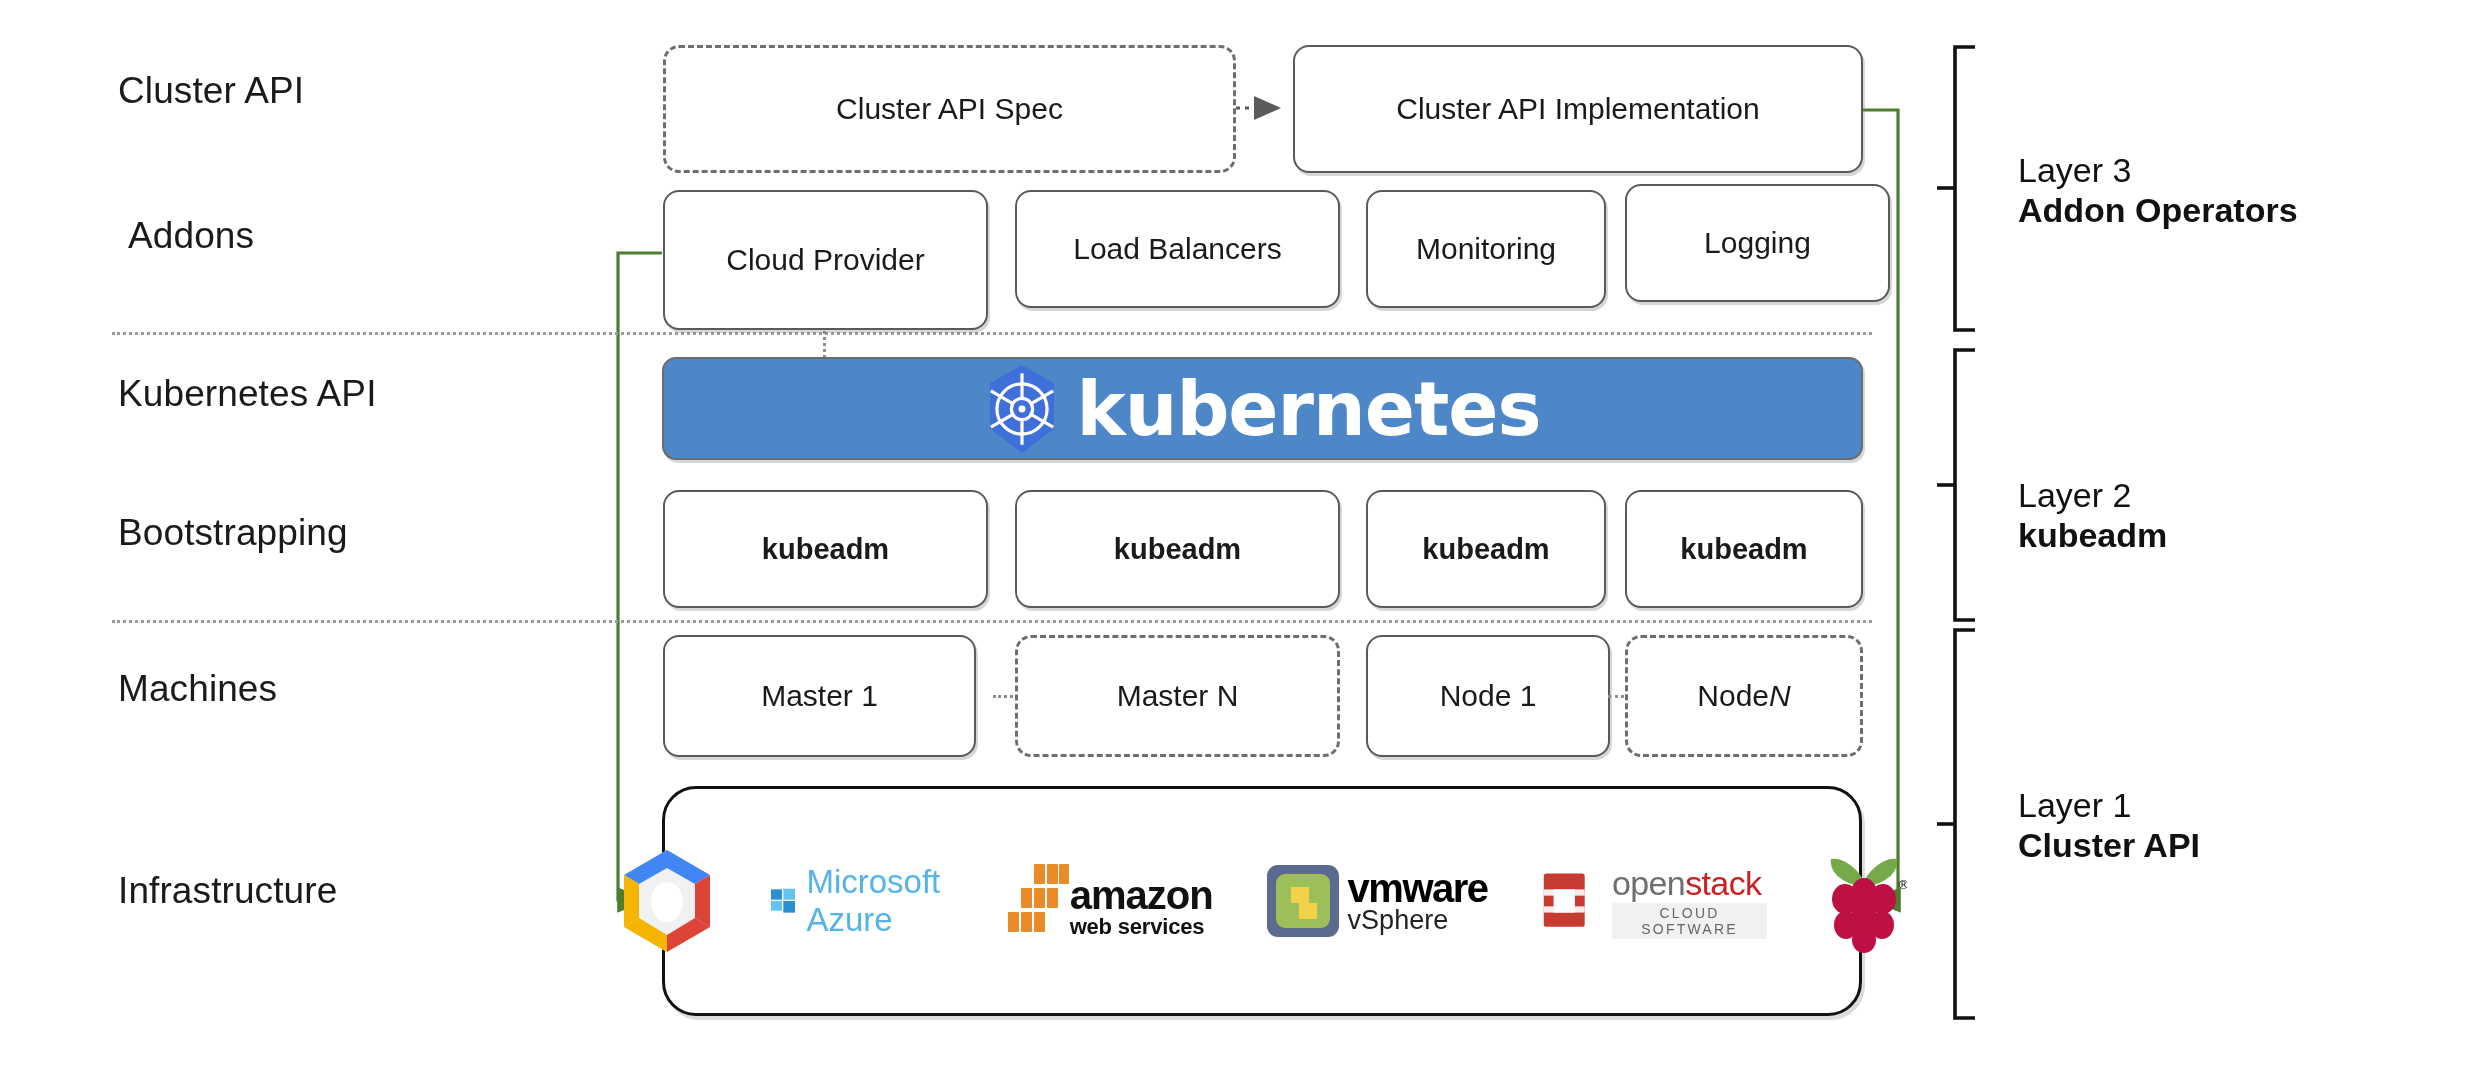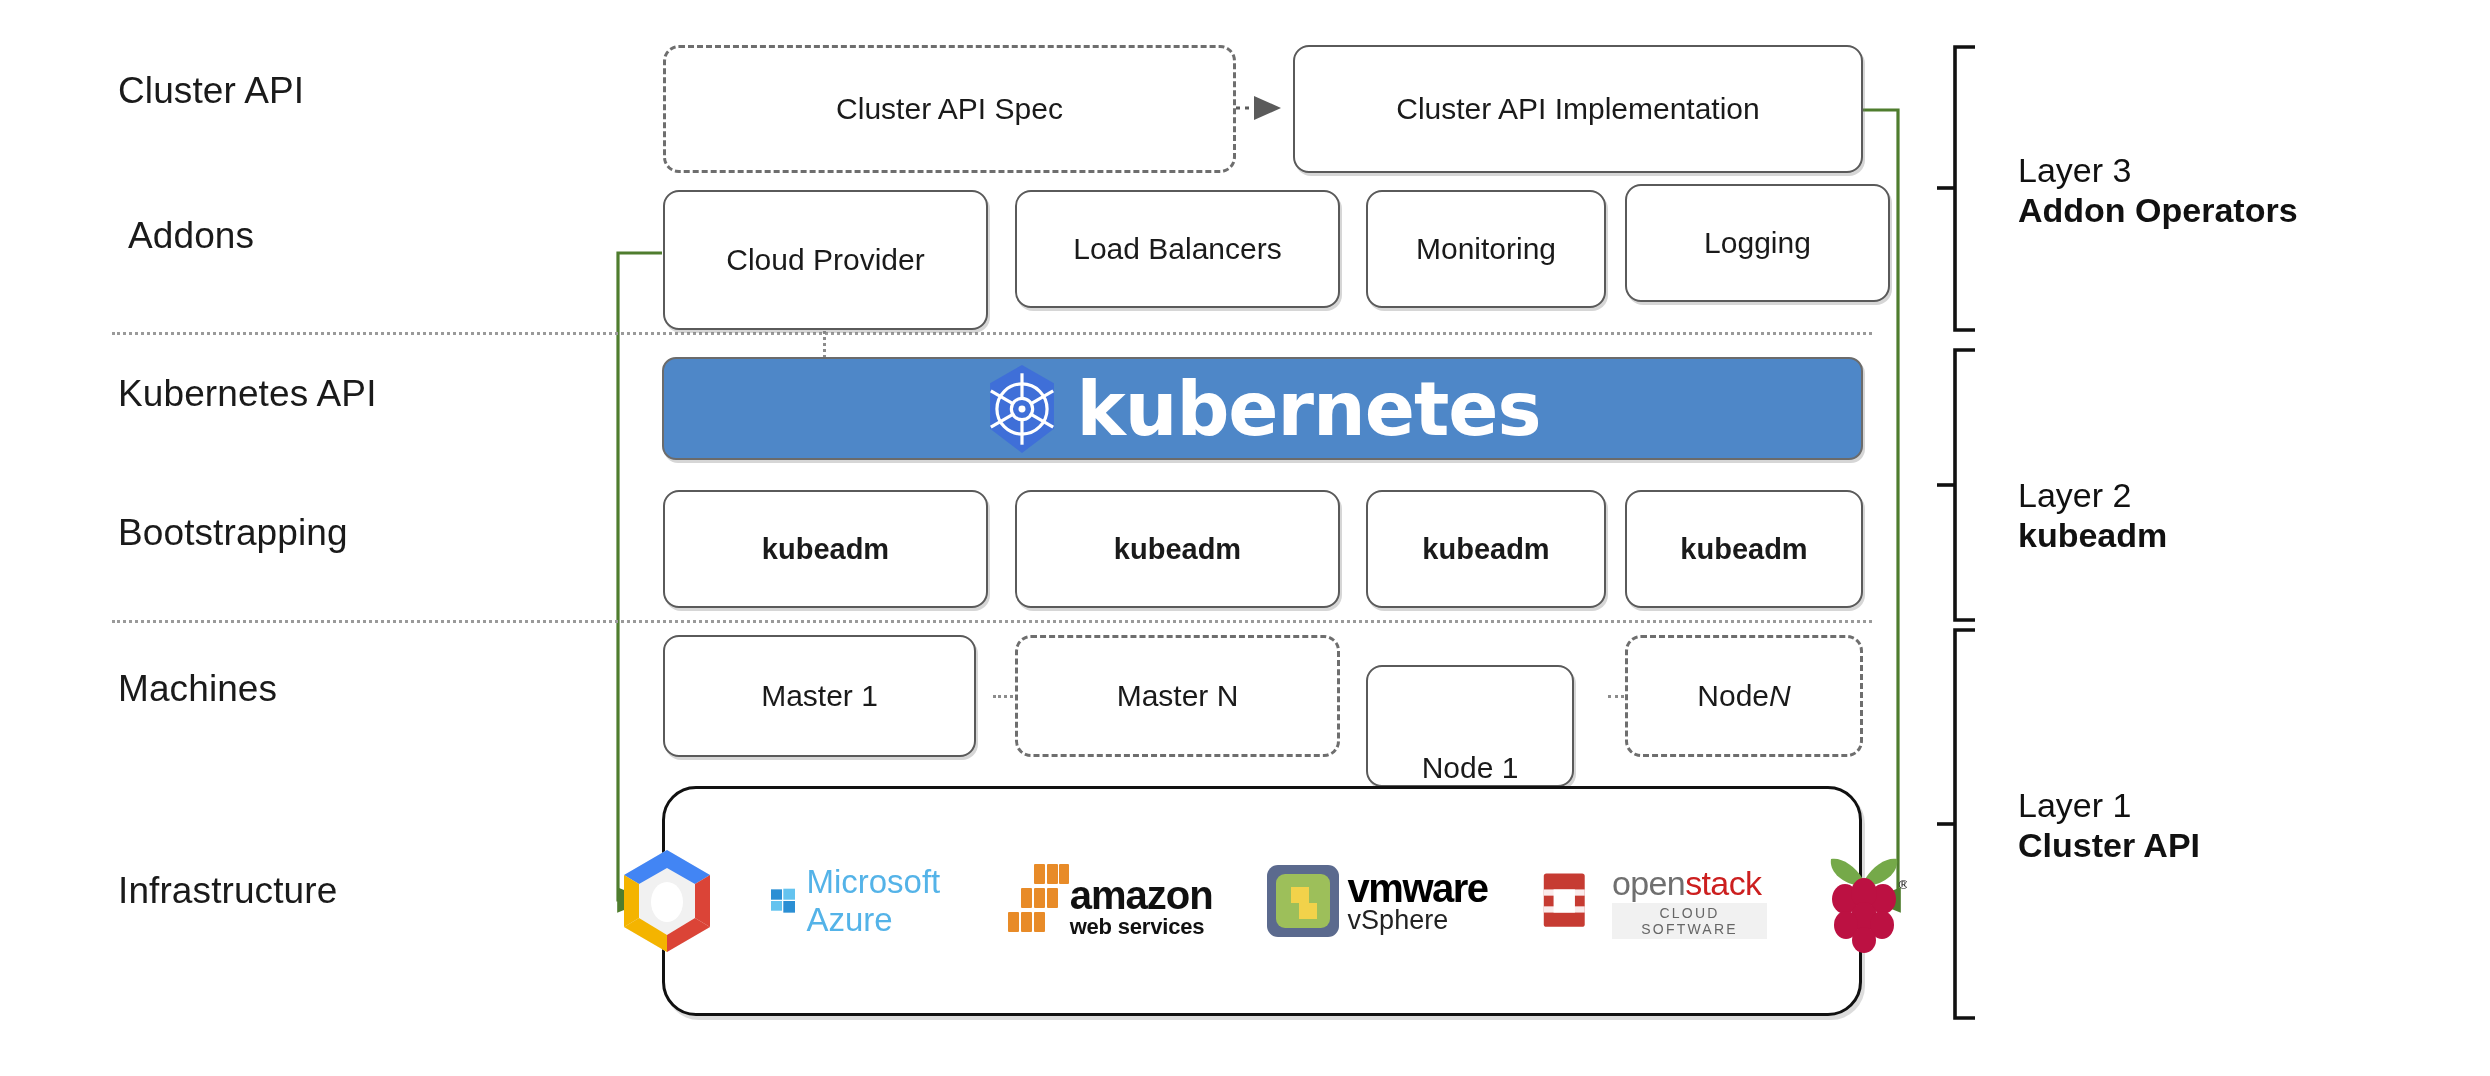--- a/index.html
+++ b/index.html
@@ -238,21 +238,21 @@
   <div class="box shadowed" style="left:663px; top:635px; width:313px; height:122px;">
     <span>Master 1</span>
   </div>
 
   <div style="position:absolute; left:993px; top:695px; width:20px; height:0; border-top:3px dotted #8c8c8c;"></div>
 
   <div class="box dashed" style="left:1015px; top:635px; width:325px; height:122px;">
     <span>Master N</span>
   </div>
 
-  <div class="box shadowed" style="left:1366px; top:665px; width:208px; height:122px;align-items:flex-end;">
+  <div class="box shadowed" style="left:1366px; top:635px; width:244px; height:122px;">
     <span>Node 1</span>
   </div>
 
   <div style="position:absolute; left:1608px; top:695px; width:16px; height:0; border-top:3px dotted #8c8c8c;"></div>
 
   <div class="box dashed" style="left:1625px; top:635px; width:238px; height:122px;">
     <span>Node </span>
       <span class="italic-n">N</span>
   </div>
 

